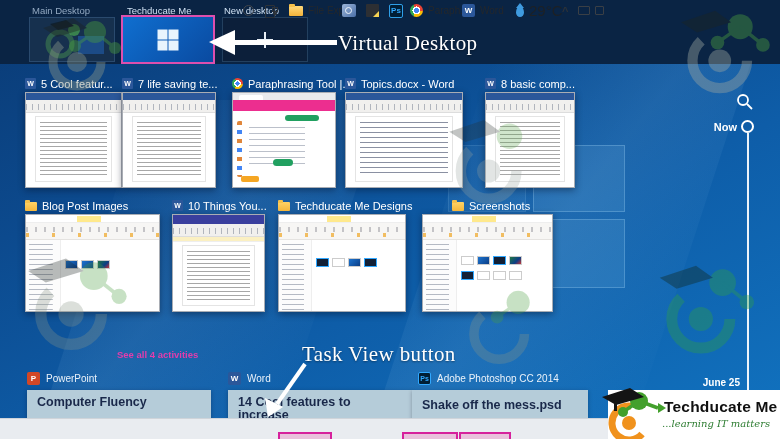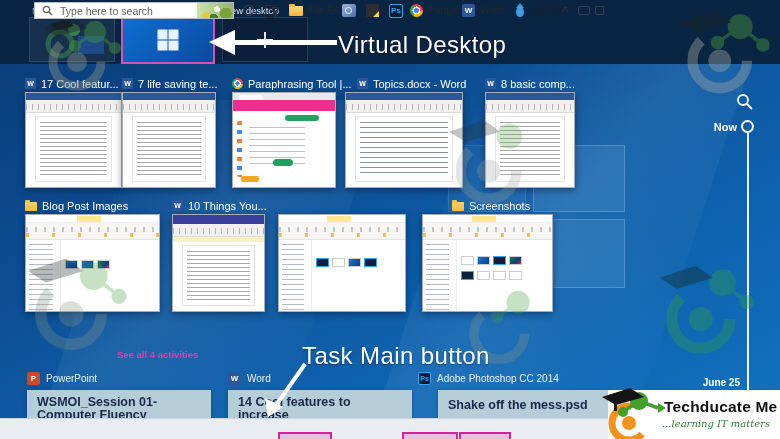--- a/index.html
+++ b/index.html
@@ -22,21 +22,21 @@
   .winflag { position:relative; width:21px; height:21px; }
   .winflag i { position:absolute; width:10px; height:10px; background:#e8f4fd; }
   .winflag i:nth-child(1){left:0;top:0;} .winflag i:nth-child(2){left:11px;top:0;}
   .winflag i:nth-child(3){left:0;top:11px;} .winflag i:nth-child(4){left:11px;top:11px;}
   .plus { position:absolute; left:50%; top:50%; transform:translate(-50%,-50%); width:16px; height:16px; }
   .plus:before,.plus:after { content:""; position:absolute; background:#e8eef5; }
   .plus:before { left:7px; top:0; width:2px; height:16px; }
   .plus:after { left:0; top:7px; width:16px; height:2px; }
 
   
-  .anno-text { position:absolute; color:#fff; font-size:24px; letter-spacing:.4px; font-weight:400; z-index:46; text-shadow:0 1px 2px rgba(0,0,0,.4); }
+  .anno-text { position:absolute; color:#fff; font-size:21px; letter-spacing:.4px; font-weight:400; z-index:46; text-shadow:0 1px 2px rgba(0,0,0,.4);font-family:Liberation Serif, serif; }
   .anno-svg { position:absolute; z-index:45; }
 
   
   .rail-line { position:absolute; left:747px; top:133px; width:2px; height:306px; background:rgba(255,255,255,.92); z-index:44; }
   .rail-dot { position:absolute; left:741px; top:120px; width:13px; height:13px; border:2px solid #fff; border-radius:50%; z-index:44; }
   .rail-now { position:absolute; left:705px; top:121px; width:32px; text-align:right; color:#fff; font-size:11px; font-weight:bold; z-index:44; }
   .rail-date { position:absolute; left:660px; top:377px; width:80px; text-align:right; color:#fff; font-size:10px; font-weight:bold; z-index:44; }
   .rail-search { position:absolute; left:735px; top:92px; z-index:44; }
 
   
@@ -190,21 +190,21 @@
     <circle cx="8" cy="8" r="5" fill="none" stroke="#fff" stroke-width="1.8"></circle>
     <line x1="12" y1="12" x2="17" y2="17" stroke="#fff" stroke-width="1.8"></line>
   </svg>
   <div class="rail-now">Now</div>
   <div class="rail-dot"></div>
   <div class="rail-line"></div>
   <div class="rail-date">June 25</div>
 
   <div class="wlabel" style="left:25px; top:77px;">
     <span class="wicon word-sq">W</span>
-    <span>17 Cool featur...</span>
+    <span>5 Cool featur...</span>
     </div>
   <div class="win" style="left:25px; top:92px; width:97px; height:96px;">
     <div class="tb tb-word"></div>
       <div class="ribbon"></div>
       <div class="page">
         <div class="lines"></div>
       </div>
   </div>
 
   <div class="wlabel" style="left:122px; top:77px;">
@@ -228,21 +228,21 @@
       <div class="cpink"></div>
     <div class="cbody">
       <div class="leftdots"></div>
         <div class="rowlines"></div>
       <div class="greenpill" style="left:52px; top:4px; width:34px; height:6px;"></div>
       <div class="greenpill" style="left:40px; top:48px; width:20px; height:7px;"></div>
       <div class="orangechip" style="left:8px; bottom:5px; width:18px; height:6px;"></div>
     </div>
   </div>
 
-  <div class="wlabel" style="left:357px; top:77px;">
+  <div class="wlabel" style="left:345px; top:77px;">
     <span class="wicon word-sq">W</span>
     <span>Topics.docx - Word</span>
     </div>
   <div class="win" style="left:345px; top:92px; width:118px; height:96px;">
     <div class="tb tb-word"></div>
       <div class="ribbon"></div>
       <div class="page">
         <div class="lines lines-list"></div>
       </div>
   </div>
@@ -284,20 +284,24 @@
     </div>
   <div class="win" style="left:172px; top:214px; width:93px; height:98px;">
     <div class="tb tb-dark"></div>
       <div class="ribbon"></div>
       <div class="ybar"></div>
     <div class="page">
         <div class="lines"></div>
       </div>
   </div>
 
+  <div class="wlabel" style="left:278px; top:199px;">
+    <span class="folder-sq"></span>
+    <span>Techducate Me Designs</span>
+    </div>
   <div class="win" style="left:278px; top:214px; width:128px; height:98px;">
     <div class="ebar"></div>
       <div class="eribbon"></div>
     <div class="ebody">
         <div class="enav"></div>
       <div class="econtent">
         <div class="mini-row" style="margin-top:12px;">
           <span class="mini-thumb mt-dark"></span>
             <span class="mini-thumb mt-light"></span>
             <span class="mini-thumb mt-blue"></span>
@@ -333,64 +337,55 @@
     </div>
   </div>
 
   <div class="et-link">See all 4 activities</div>
 
   <div class="appchip" style="left:27px;">
     <span class="appicon ppt-ic">P</span>
     <span>PowerPoint</span>
     </div>
   <div class="card" style="left:27px; width:184px;">
-    <div>WSMOI_Session 01-</div>
     <div>Computer Fluency</div>
   </div>
 
   <div class="appchip" style="left:228px;">
     <span class="appicon word-ic">W</span>
     <span>Word</span>
     </div>
   <div class="card" style="left:228px; width:184px;">
     <div>14 Cool features to increase</div>
     <div>Productivity in Windows</div>
   </div>
 
   <div class="appchip" style="left:418px;">
     <span class="appicon ps-ic">Ps</span>
     <span>Adobe Photoshop CC 2014</span>
     </div>
-  <div class="card" style="left:438px; width:176px; padding-top:9px;">
+  <div class="card" style="left:412px; width:176px; padding-top:9px;">
     <div>Shake off the mess.psd</div>
   </div>
 
-  <div class="anno-text" style="left:302px; top:342px;">Task Main button</div>
+  <div class="anno-text" style="left:302px; top:342px;">Task View button</div>
   <svg class="anno-svg" style="left:255px; top:360px;" width="60" height="58">
     <line x1="50" y1="4" x2="22" y2="44" stroke="#fff" stroke-width="4"></line>
     <polygon points="13,57 10,38 28,47" fill="#fff"></polygon>
   </svg>
 
   <div class="taskbar"></div>
   <div class="tb-item" style="left:10px;">
       <span class="startlogo">
         <i></i>
         <i></i>
         <i></i>
         <i></i>
       </span>
     </div>
-  <div class="searchbox" style="z-index:51;">
-    <svg width="11" height="11">
-      <circle cx="4.5" cy="4.5" r="3.2" fill="none" stroke="#5f6368" stroke-width="1.3"></circle>
-      <line x1="7" y1="7" x2="10" y2="10" stroke="#5f6368" stroke-width="1.3"></line>
-    </svg>
-    <span class="ph">Type here to search</span>
-    <span class="flowers"></span>
-  </div>
   <div class="tb-item" style="left:243px; z-index:51;">
       <span class="ring"></span>
     </div>
   <div class="tb-item" style="left:265px; z-index:51;">
       <span class="tv-icon"></span>
     </div>
   <div class="tb-item" style="left:289px; z-index:51;">
     <span class="tb-folder"></span>
     <span class="tb-label">File Exp...</span>
     </div>

